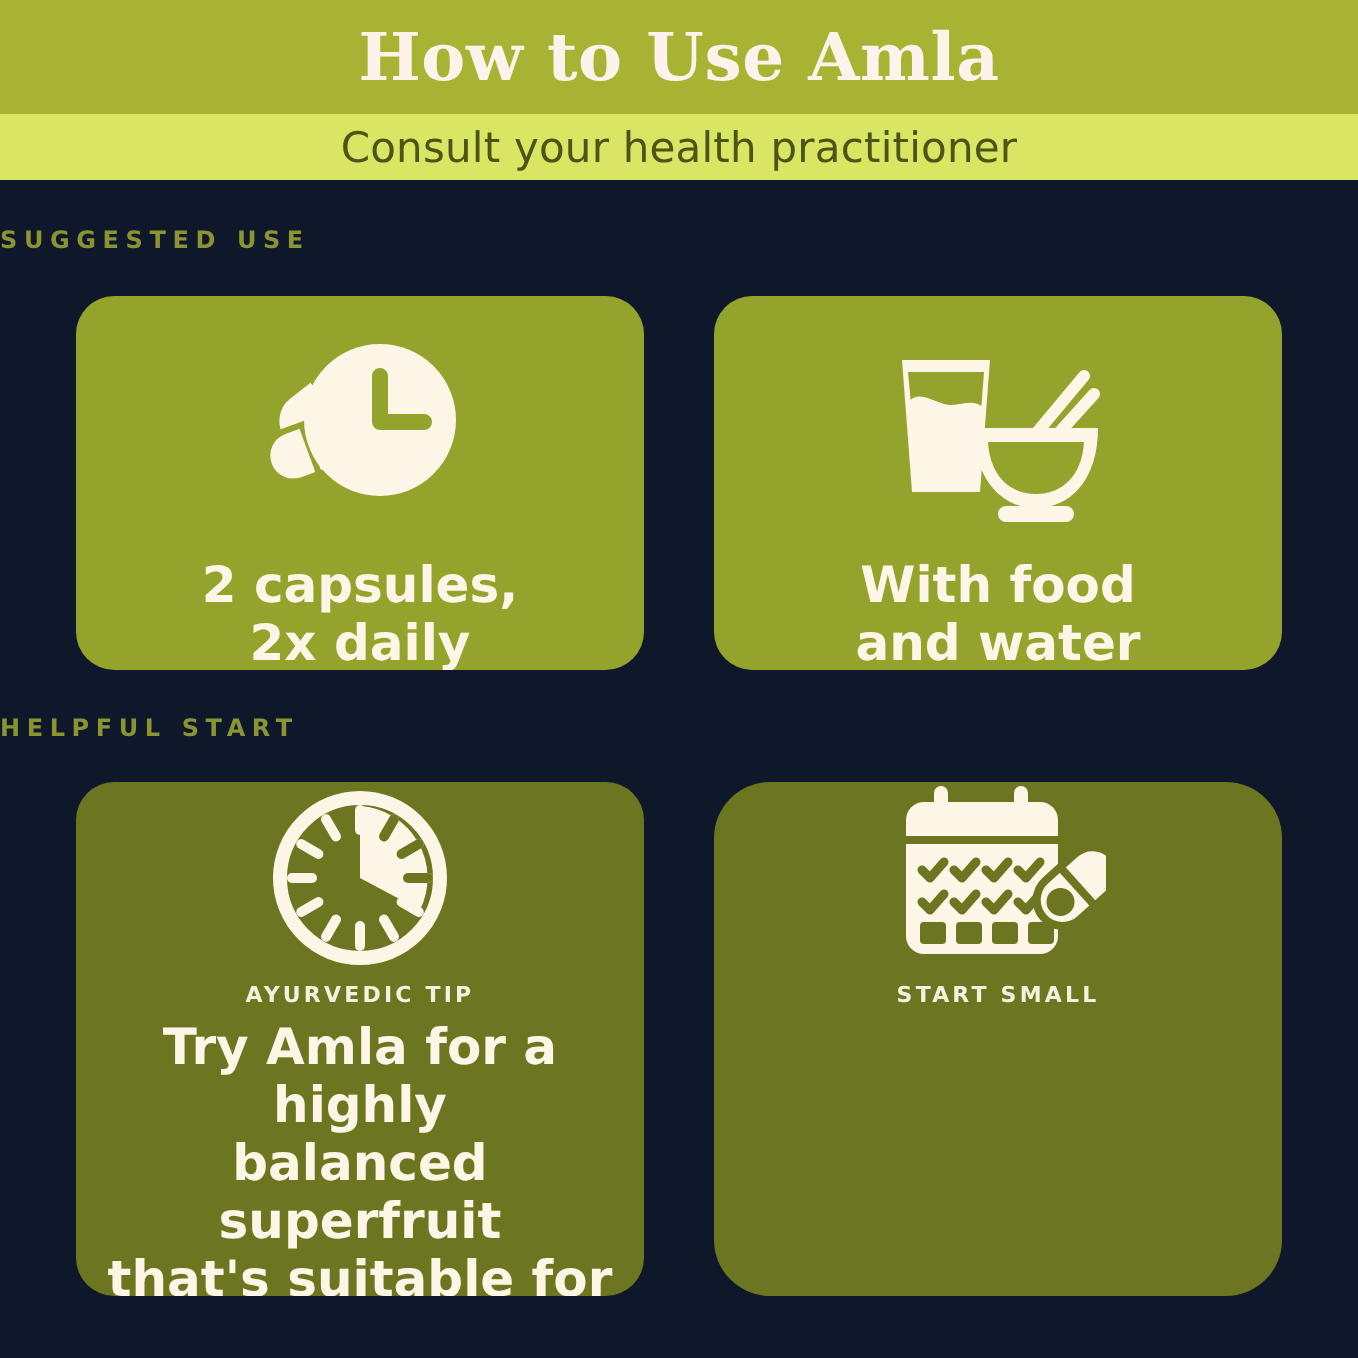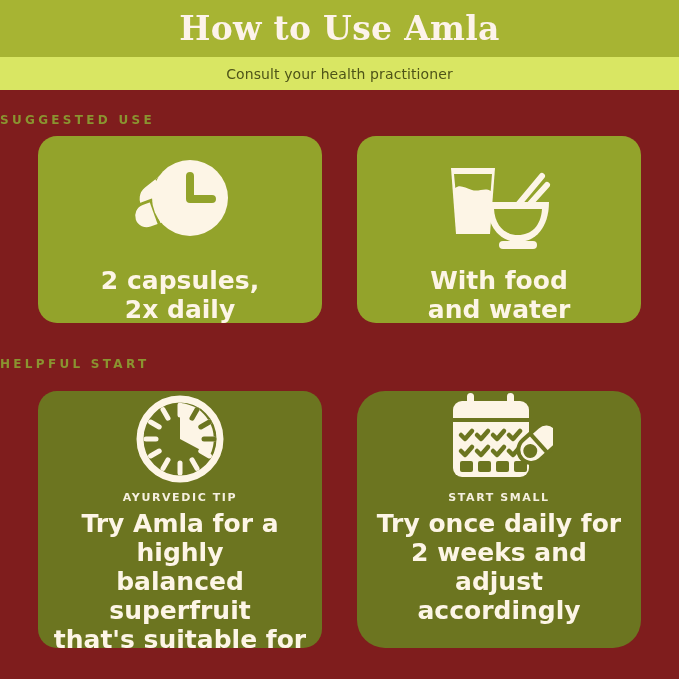--- a/index.html
+++ b/index.html
@@ -11,21 +11,21 @@
     width: 679px;
     height: 679px;
     overflow: hidden;
     background: #fdf3ea;
     font-family: "Liberation Sans", sans-serif;
   }
   .page {
     position: relative;
     width: 679px;
     height: 679px;
-    background: #7f1d1d;
+    background: #0f172a;
   }
 
   
   .header-band {
     position: absolute;
     left: 0;
     top: 0;
     width: 679px;
     height: 57px;
     background: #a7b433;
@@ -48,21 +48,21 @@
     top: 57px;
     width: 679px;
     height: 33px;
     background: #d9e663;
     display: flex;
     align-items: center;
     justify-content: center;
   }
   .subheader-text {
     font-family: "DejaVu Sans", sans-serif;
-    font-size: 14px;
+    font-size: 21px;
     font-weight: 500;
     color: #4e5418;
     letter-spacing: 0.1px;
     white-space: nowrap;
     text-align: center;
   }
 
   
   .section-label {
     position: absolute;
@@ -83,21 +83,21 @@
     border-radius: 19px;
     box-sizing: border-box;
     display: flex;
     flex-direction: column;
     align-items: center;
     justify-content: flex-start;
     overflow: hidden;
   }
   .card-top {
     background: #93a32b;
-    top: 136px;
+    top: 148px;
     height: 187px;
     width: 284px;
     padding-top: 22px;
   }
   .card-bottom {
     background: #6c7520;
     top: 391px;
     height: 257px;
     width: 284px;
     padding-top: 0;
@@ -263,18 +263,15 @@
 
         <g transform="translate(68,58) rotate(-42)">
           <rect x="0" y="0" width="46" height="26" rx="13" fill="#fdf5e6" stroke="#6c7520" stroke-width="4"></rect>
           <path d="M23 2 H33 A11 11 0 0 1 33 24 H23 Z" fill="#6c7520" opacity="0"></path>
           <line x1="23" y1="0" x2="23" y2="26" stroke="#6c7520" stroke-width="4"></line>
           <circle cx="11.5" cy="13" r="7" fill="#6c7520"></circle>
         </g>
       </svg>
     </div>
     <div class="card-eyebrow">START SMALL</div>
-    <div class="card-text">Try once daily for
-2 weeks and adjust
-accordingly</div>
   </div>
 
 </div>
 
 </body></html>

